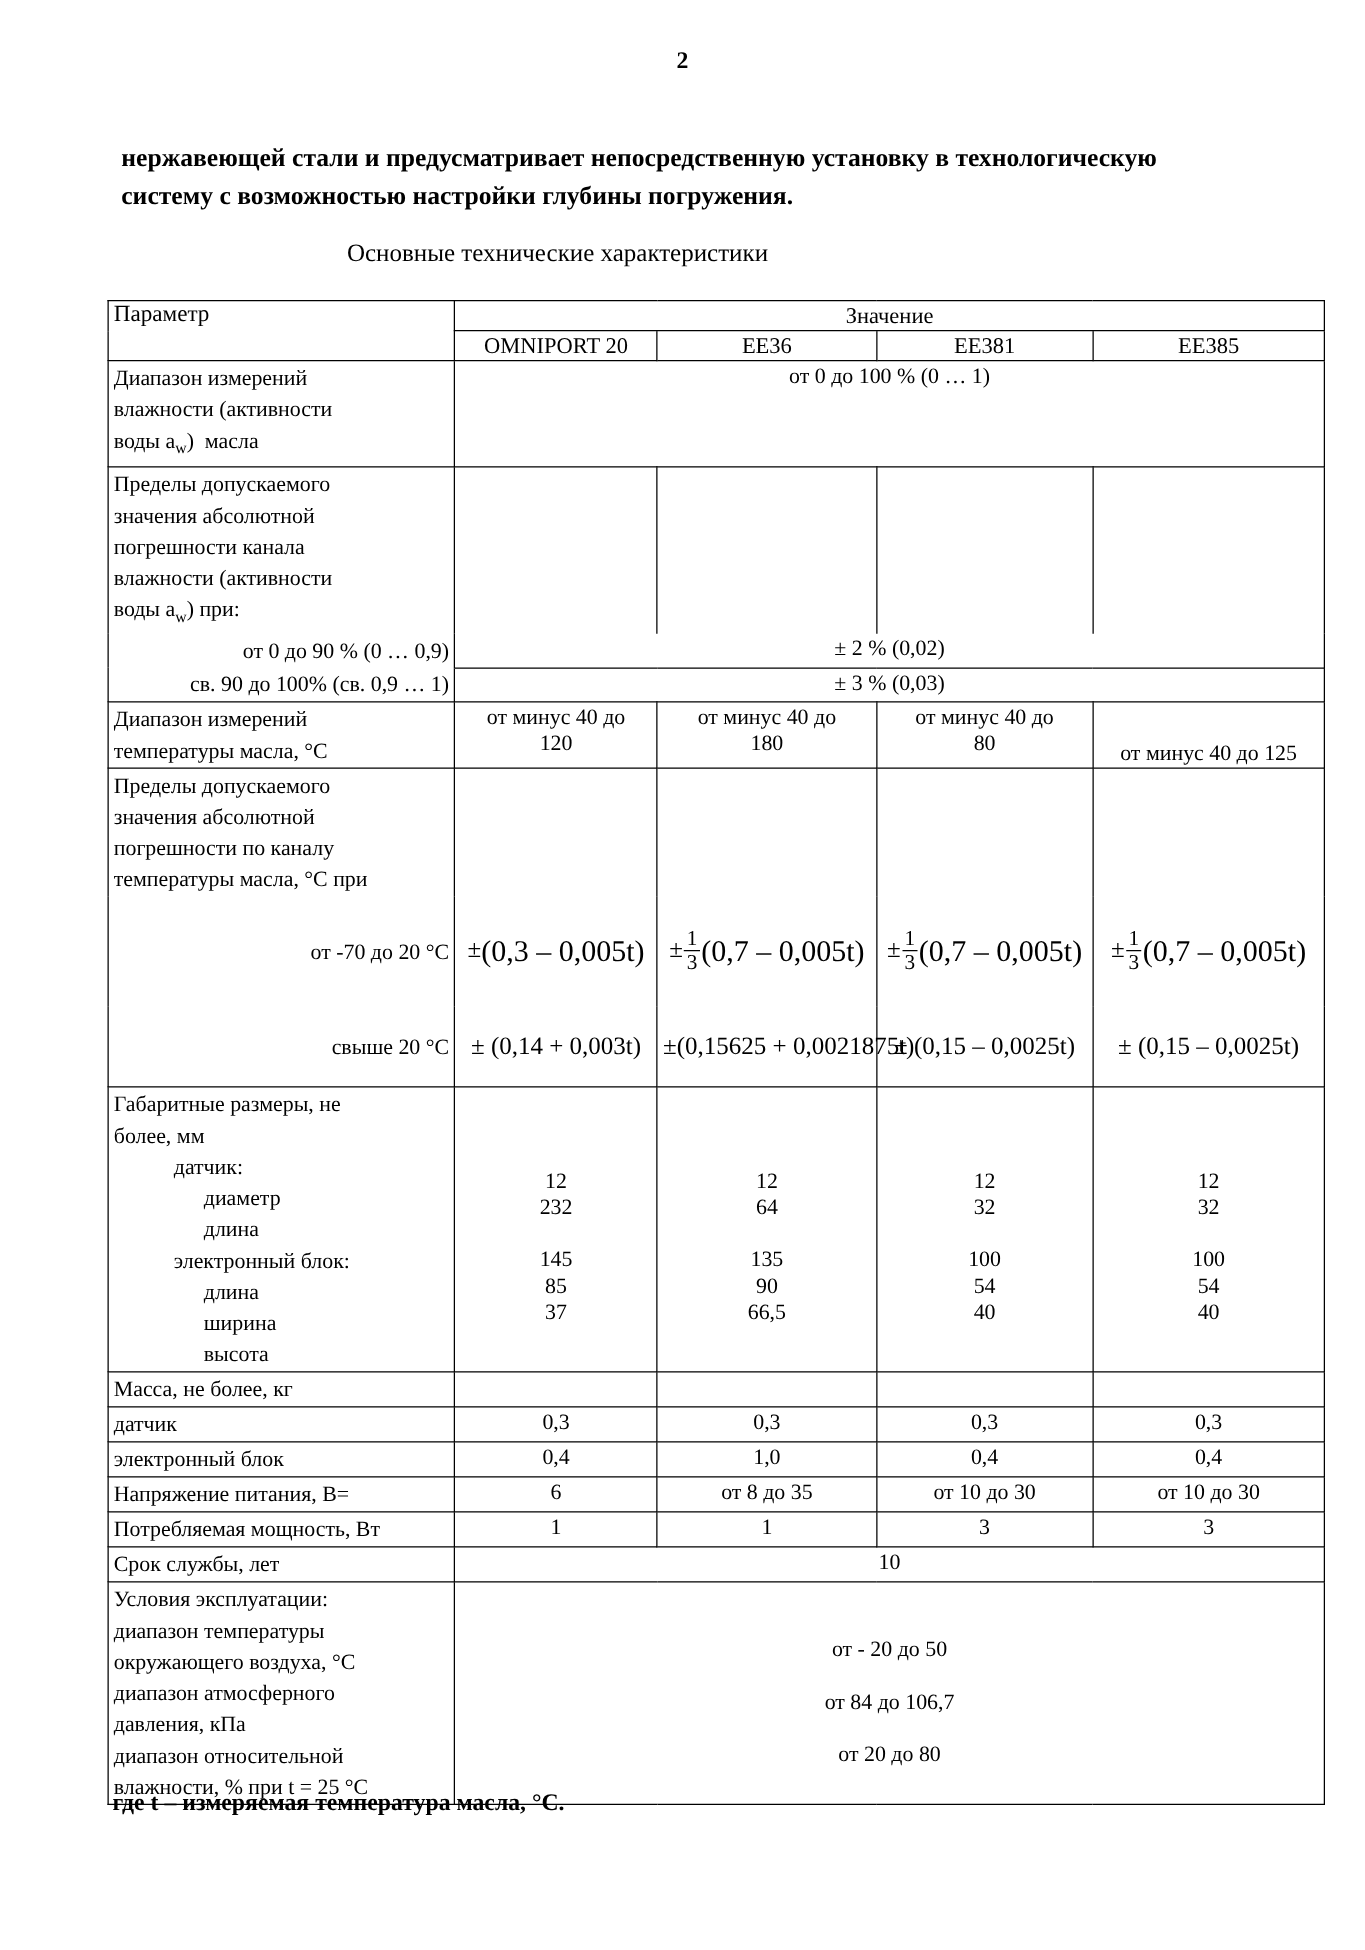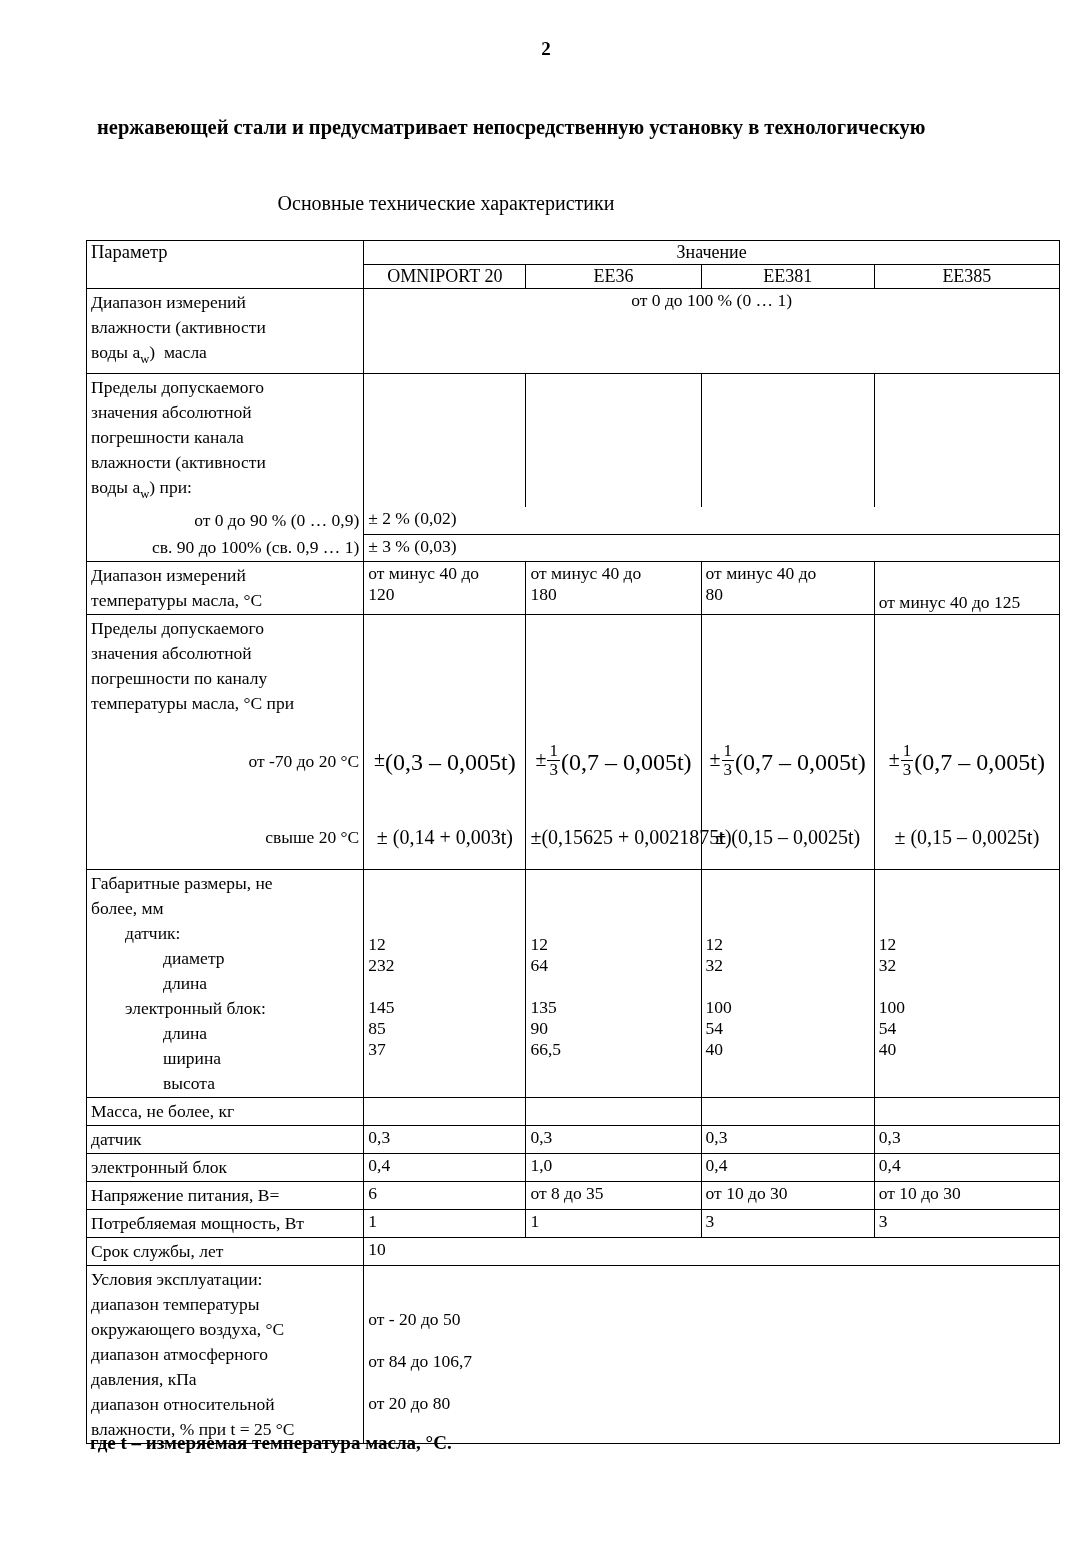--- a/index.html
+++ b/index.html
@@ -67,24 +67,24 @@
     font-weight: normal;
   }
   .c-param { width: 277px; }
   .c-a { width: 162px; }
   .c-b { width: 175px; }
   .c-c { width: 173px; }
   .c-d { width: 185px; }
 
   .hdr { text-align: center; font-size: 18px; padding: 3px 4px; }
   .hdr-param { text-align: left; font-size: 18.5px; padding: 5px 6px; }
-  .ctr { text-align: left; }
+  .ctr { text-align: center; }
   .lbl { text-align: left; line-height: 25px; }
   .lbl-b { font-weight: bold; }
-  .ind1 { padding-left: 34px; }
+  .ind1 { padding-left: 34px; margin-left: 14px; }
   .ind2 { padding-left: 72px; }
   .ind-r { text-align: right; padding-right: 16px; }
   .no-top { border-top: none !important; }
   .no-bot { border-bottom: none !important; }
   .merged-center {
     text-align: center;
     vertical-align: bottom;
     padding-bottom: 2px;
   }
   .formula {
@@ -117,20 +117,21 @@
 </style>
 </head>
 <body>
 
 <div class="page">
 
   <div class="page-number">2</div>
 
   <div class="body-para">
     <span>нержавеющей стали и предусматривает непосредственную установку в технологическую</span>
+    <span class="lastline">систему с возможностью настройки глубины погружения.</span>
   </div>
 
   <div class="section-title">Основные технические характеристики</div>
 
   <table class="spec">
     <colgroup>
       <col class="c-param">
         <col class="c-a">
         <col class="c-b">
         <col class="c-c">

